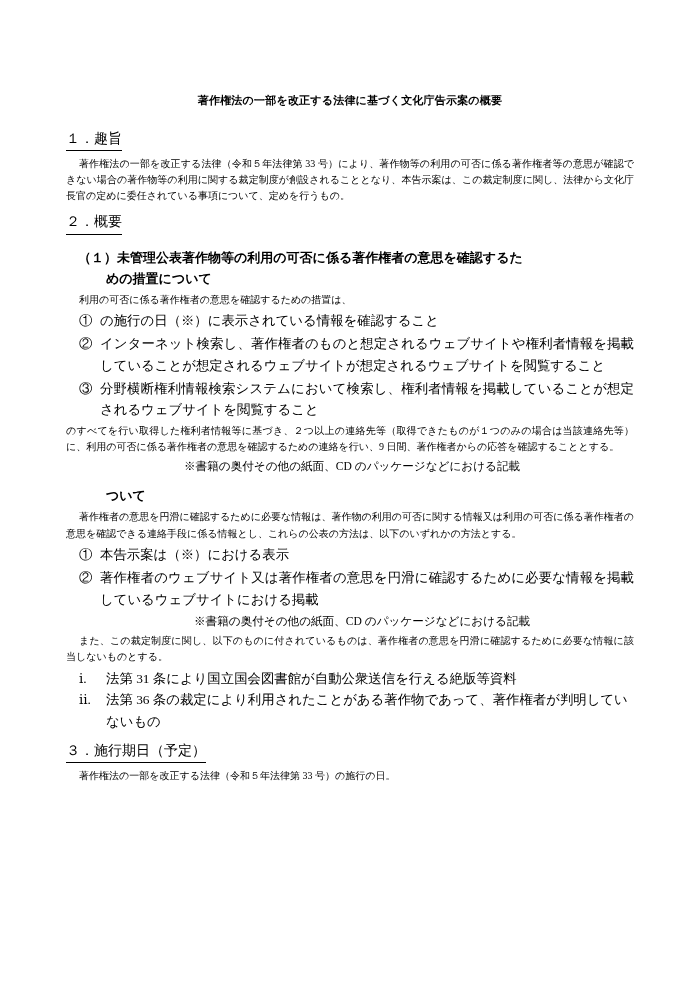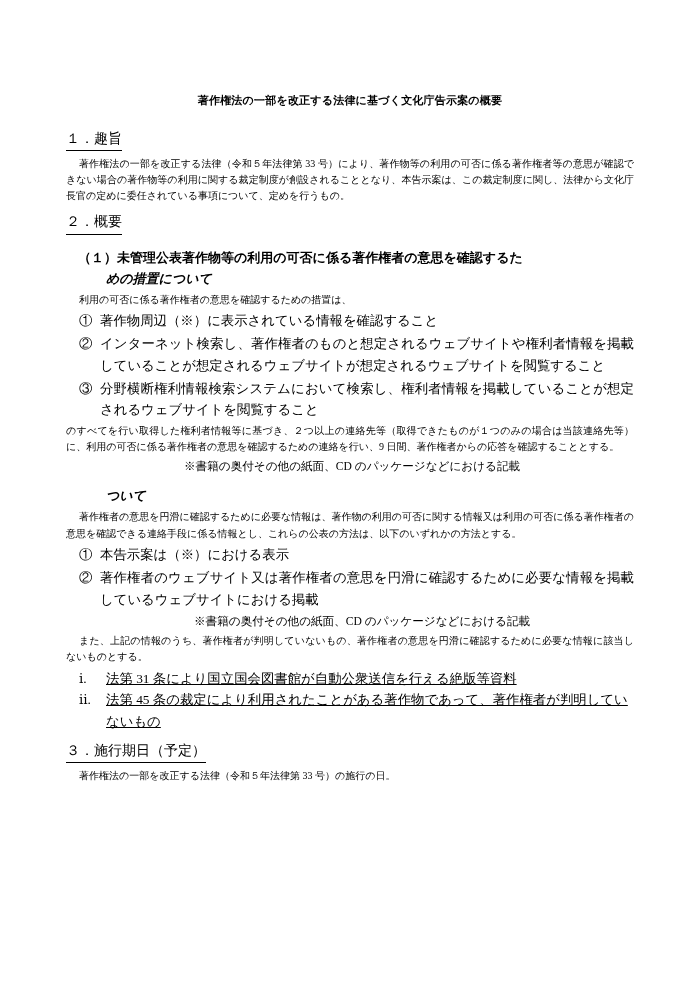--- a/index.html
+++ b/index.html
@@ -46,21 +46,20 @@
     font-weight: bold;
     line-height: 1.62;
     margin: 9px 0 3px 0;
     padding-left: 14px;
     text-indent: -2px;
   }
   .sub-head .cont {
     display: block;
     padding-left: 26px;
     text-indent: 0;
-    font-style: italic;
   }
   p.body {
     font-size: 10px;
     line-height: 1.63;
     margin: 0 0 0 0;
     text-align: justify;
     text-justify: inter-ideograph;
   }
   p.indent1 {
     text-indent: 13px;
@@ -106,21 +105,20 @@
   .romanitem {
     display: flex;
     align-items: flex-start;
   }
   .romanitem .mark {
     flex: 0 0 auto;
     width: 27px;
   }
   .romanitem .txt {
     flex: 1 1 auto;
-    text-decoration: underline;
   }
 </style>
 </head>
 <body>
 
 <div class="page">
 
   <div class="doc-title">著作権法の一部を改正する法律に基づく文化庁告示案の概要</div>
 
   <div class="section-head-wrap">
@@ -134,21 +132,21 @@
 
   <div class="sub-head">
     <span>（１）未管理公表著作物等の利用の可否に係る著作権者の意思を確認するた</span>
     <span class="cont">めの措置について</span>
   </div>
   <p class="body indent1">利用の可否に係る著作権者の意思を確認するための措置は、</p>
 
   <div class="numlist">
     <div class="numitem">
       <span class="mark">①</span>
-      <span class="txt">著作物周辺（※）に表示されている情報を確認すること</span>
+      <span class="txt">の施行の日（※）に表示されている情報を確認すること</span>
     </div>
     <div class="numitem">
       <span class="mark">②</span>
       <span class="txt">インターネット検索し、著作権者のものと想定されるウェブサイトや権利者情報を掲載していることが想定されるウェブサイトが想定されるウェブサイトを閲覧すること</span>
     </div>
     <div class="numitem">
       <span class="mark">③</span>
       <span class="txt">分野横断権利情報検索システムにおいて検索し、権利者情報を掲載していることが想定されるウェブサイトを閲覧すること</span>
     </div>
   </div>
@@ -166,30 +164,30 @@
       <span class="mark">①</span>
       <span class="txt">本告示案は（※）における表示</span>
     </div>
     <div class="numitem">
       <span class="mark">②</span>
       <span class="txt">著作権者のウェブサイト又は著作権者の意思を円滑に確認するために必要な情報を掲載しているウェブサイトにおける掲載</span>
     </div>
   </div>
 
   <div class="note2">※書籍の奥付その他の紙面、CD のパッケージなどにおける記載</div>
-  <p class="body indent1">また、上記の情報のうち、著作権者が判明していないもの、著作権者の意思を円滑に確認するために必要な情報に該当しないものとする。</p>
+  <p class="body indent1">また、この裁定制度に関し、以下のものに付されているものは、著作権者の意思を円滑に確認するために必要な情報に該当しないものとする。</p>
 
   <div class="romanlist">
     <div class="romanitem">
       <span class="mark">ⅰ.</span>
       <span class="txt">法第 31 条により国立国会図書館が自動公衆送信を行える絶版等資料</span>
     </div>
     <div class="romanitem">
       <span class="mark">ⅱ.</span>
-      <span class="txt">法第 45 条の裁定により利用されたことがある著作物であって、著作権者が判明していないもの</span>
+      <span class="txt">法第 36 条の裁定により利用されたことがある著作物であって、著作権者が判明していないもの</span>
     </div>
   </div>
 
   <div class="section-head-wrap">
     <span class="section-head">３．施行期日（予定）</span>
   </div>
   <p class="body indent1">著作権法の一部を改正する法律（令和５年法律第 33 号）の施行の日。</p>
 
 </div>
 

